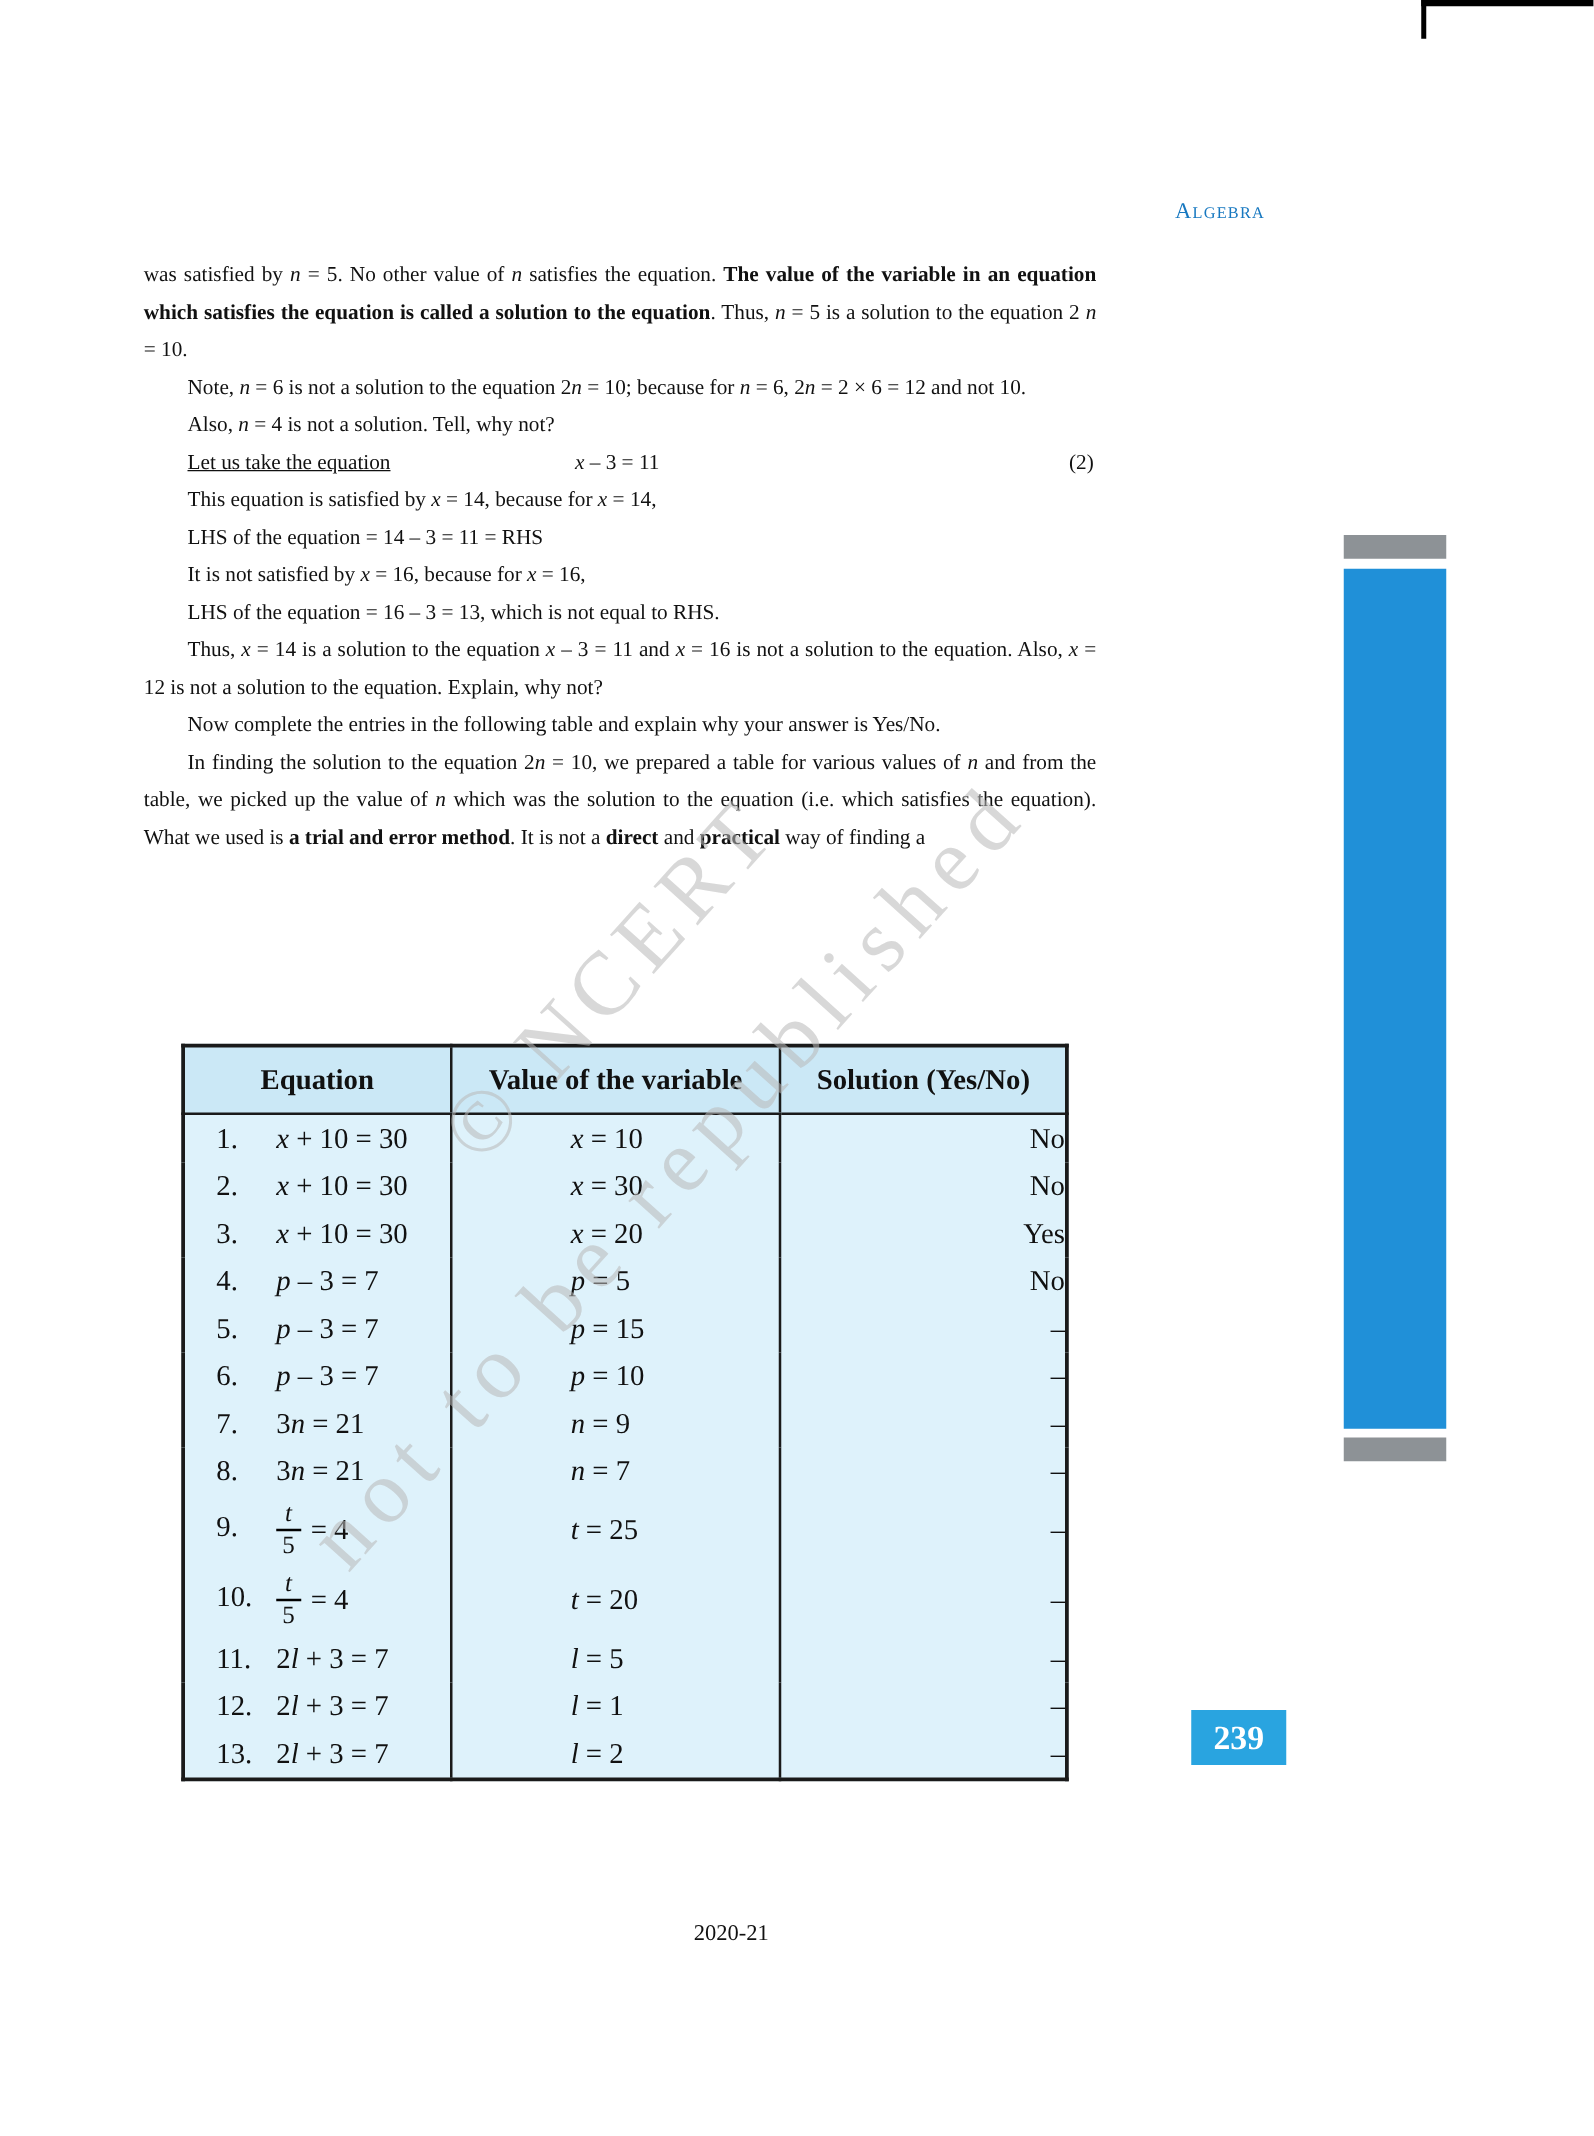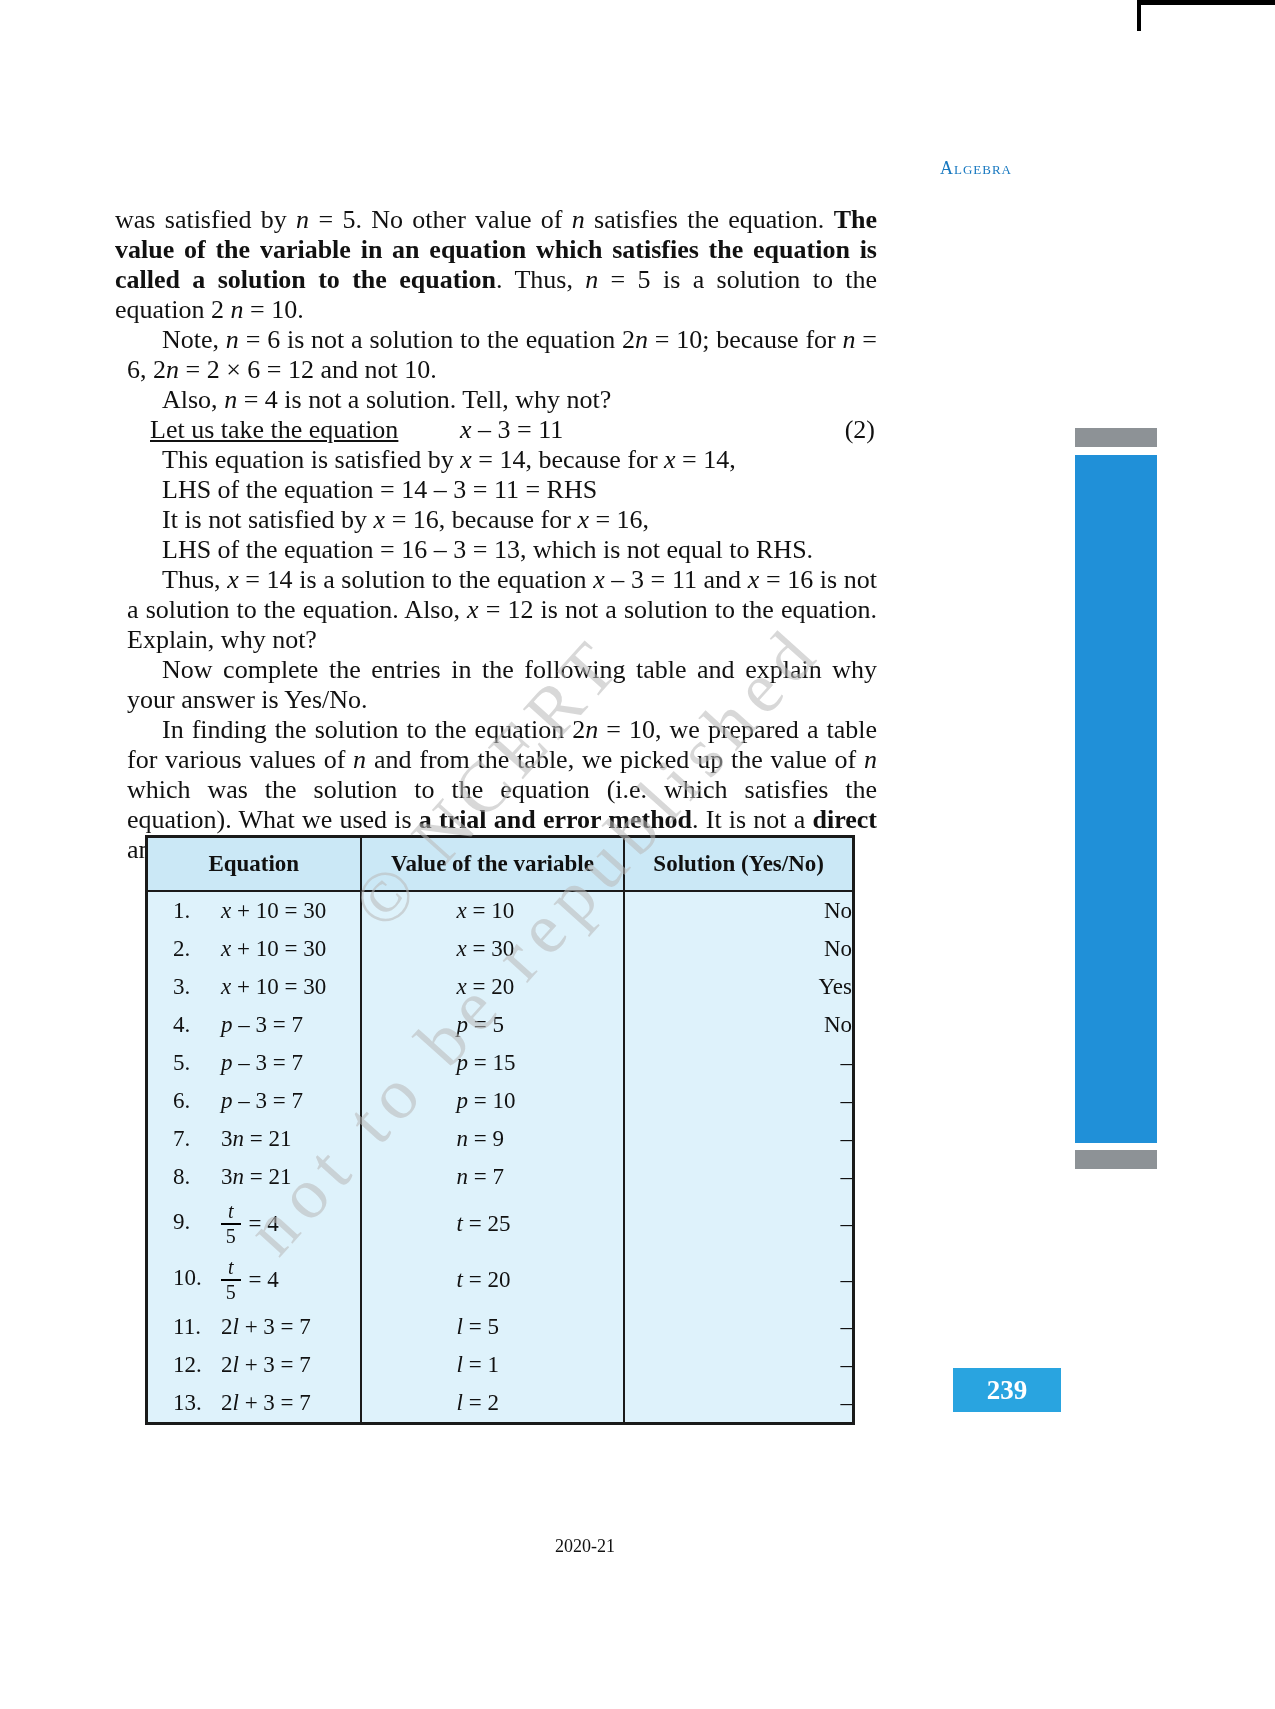--- a/index.html
+++ b/index.html
@@ -34,26 +34,26 @@
     font-size:18px;
     letter-spacing:1px;
     color:var(--header-blue,#1778c0);
   }
 
   
   .body-text{
     position:absolute;
     left:115px; top:205px;
     width:762px;
-    font-size:26px;
+    font-size:17px;
     line-height:30px;
     text-align:justify;
   }
   .body-text p{margin:0;}
-  .body-text p.indent{text-indent:35px;margin-left:12px;}
+  .body-text p.indent{text-indent:35px;}
 
   .equation-line{
     position:relative;
     height:30px;
   }
   .equation-line .eq-label{margin-left:35px;text-decoration:underline;}
   .equation-line .eq-mid{position:absolute;left:345px;}
   .equation-line .eq-num{position:absolute;right:2px;}
 
   
@@ -100,21 +100,21 @@
   }
   .sidebar-gray-bottom{
     position:absolute;left:1075px;top:1150px;width:82px;height:19px;
     background:var(--sidebar-gray,#8d9296);
   }
 
   
   .page-badge{
     position:absolute;
     left:953px; top:1368px;
-    width:108px; height:44px;
+    width:76px; height:44px;
     background:var(--page-badge-bg,#29a4e0);
     color:var(--page-badge-text,#ffffff);
     font-weight:bold;
     font-size:27px;
     display:flex;align-items:center;justify-content:center;
   }
 
   
   .footer-edition{
     position:absolute;

